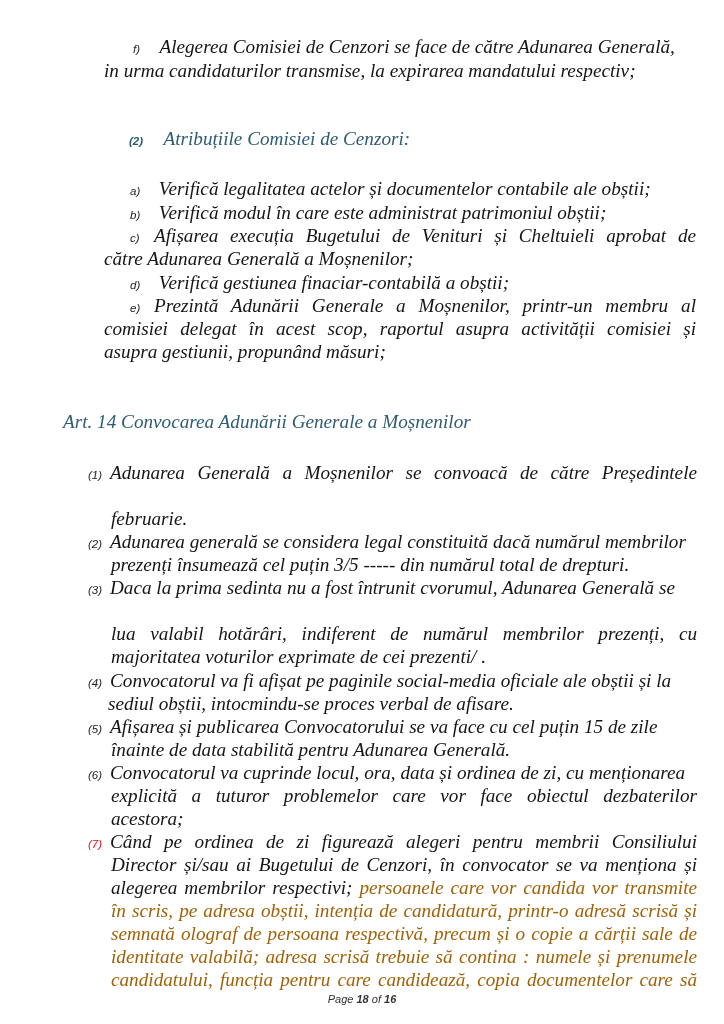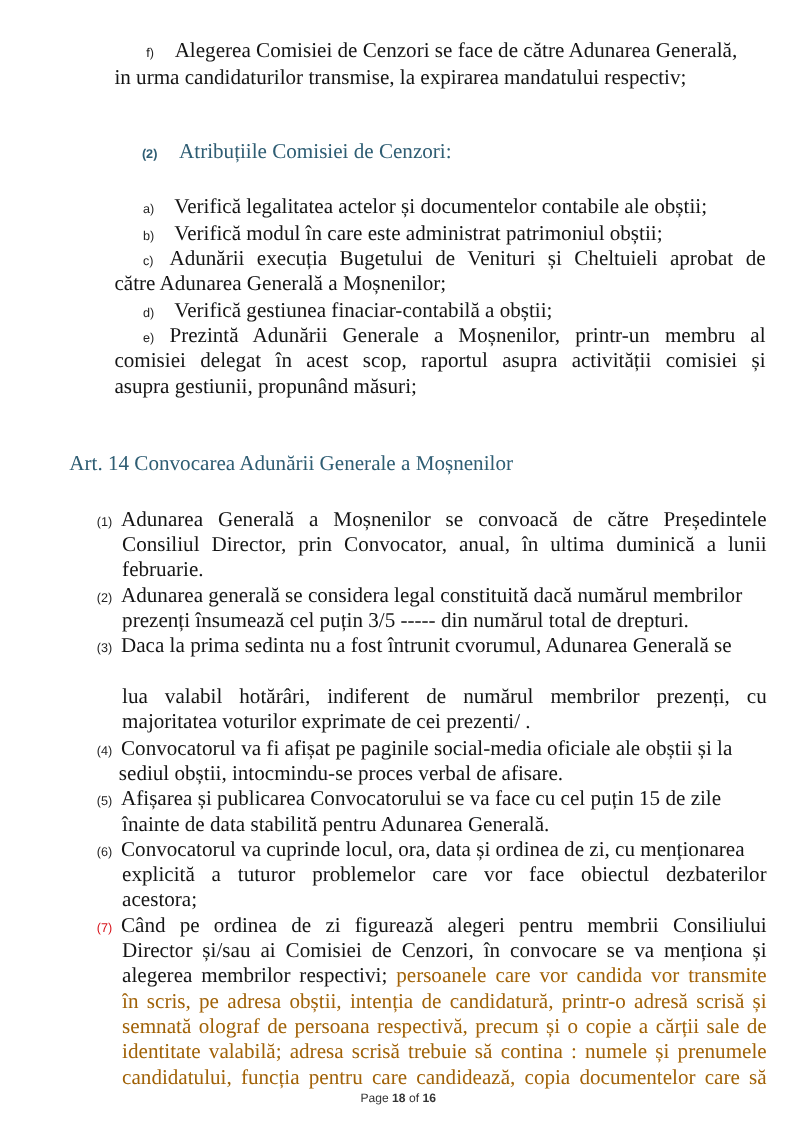--- a/index.html
+++ b/index.html
@@ -13,20 +13,21 @@
       position: relative;
       overflow: hidden;
       font-family: "Liberation Serif", serif;
       color: #111111;
     }
     .page {
       position: absolute;
       left: 0; top: 0;
       width: 628px;
       height: 1024px;
+      font-style: italic;
     }
     .line {
       position: absolute;
       font-size: 19.2px;
       line-height: 22px;
       white-space: nowrap;
       color: #151515;
     }
     .justify {
       text-align: justify;
@@ -86,39 +87,38 @@
 
   <div class="line" style="left:130px; top:178px;">
     <span class="marker" style="width:24px;">a)</span>
     <span>Verifică legalitatea actelor și documentelor contabile ale obștii;</span>
   </div>
   <div class="line" style="left:130px; top:202px;">
     <span class="marker" style="width:24px;">b)</span>
     <span>Verifică modul în care este administrat patrimoniul obștii;</span>
   </div>
   <div class="line justify" style="left:130px; top:225px; width:566px; height:22px; overflow:hidden;">
-    <span class="marker" style="width:24px;">c)</span><span>Adunării execuția Bugetului de Venituri și Cheltuieli  aprobat  de</span>
+    <span class="marker" style="width:24px;">c)</span><span>Afișarea execuția Bugetului de Venituri și Cheltuieli  aprobat  de</span>
   </div>
   <div class="line" style="left:104px; top:248px;">către Adunarea Generală a Moșnenilor;</div>
   <div class="line" style="left:130px; top:272px;">
     <span class="marker" style="width:24px;">d)</span>
     <span>Verifică gestiunea finaciar-contabilă a obștii;</span>
   </div>
   <div class="line justify" style="left:130px; top:295px; width:566px; height:22px; overflow:hidden;">
     <span class="marker" style="width:24px;">e)</span><span>Prezintă Adunării Generale a Moșnenilor, printr-un membru al</span>
   </div>
   <div class="line justify" style="left:104px; top:318px; width:592px; height:22px; overflow:hidden;">comisiei delegat în acest scop, raportul asupra activității  comisiei  și</div>
   <div class="line" style="left:104px; top:341px;">asupra gestiunii, propunând măsuri;</div>
 
   <div class="line heading" style="left:63px; top:411px;">Art. 14 Convocarea Adunării Generale a Moșnenilor</div>
 
   <div class="line justify" style="left:88px; top:462px; width:609px; height:22px; overflow:hidden;">
     <span class="marker" style="width:22px;">(1)</span><span>Adunarea Generală a Moșnenilor se convoacă de către Președintele</span>
   </div>
-  <div class="line justify" style="left:111px; top:485px; width:586px; height:22px; overflow:hidden;">Consiliul Director, prin Convocator, anual, în ultima duminică a lunii</div>
   <div class="line" style="left:111px; top:508px;">februarie.</div>
 
   <div class="line" style="left:88px; top:531px;">
     <span class="marker" style="width:22px;">(2)</span><span>Adunarea generală se considera legal constituită dacă numărul membrilor</span>
   </div>
   <div class="line" style="left:111px; top:554px;">prezenți însumează cel puțin 3/5 ----- din numărul total de drepturi.</div>
 
   <div class="line" style="left:88px; top:577px;">
     <span class="marker" style="width:22px;">(3)</span><span>Daca la prima sedinta nu a fost întrunit cvorumul, Adunarea Generală se</span>
   </div>
@@ -137,21 +137,21 @@
 
   <div class="line" style="left:88px; top:762px;">
     <span class="marker" style="width:22px;">(6)</span><span>Convocatorul va cuprinde locul, ora, data și ordinea de zi, cu  menționarea</span>
   </div>
   <div class="line justify" style="left:111px; top:785px; width:586px; height:22px; overflow:hidden;">explicită a tuturor problemelor care vor face obiectul dezbaterilor</div>
   <div class="line" style="left:111px; top:808px;">acestora;</div>
 
   <div class="line justify" style="left:88px; top:831px; width:609px; height:22px; overflow:hidden;">
     <span class="red-marker" style="width:22px;">(7)</span><span>Când pe ordinea de zi figurează alegeri pentru membrii Consiliului</span>
   </div>
-  <div class="line justify" style="left:111px; top:854px; width:586px; height:22px; overflow:hidden;">Director și/sau ai Comisiei de Cenzori, în convocare se va menționa și</div>
+  <div class="line justify" style="left:111px; top:854px; width:586px; height:22px; overflow:hidden;">Director și/sau ai Bugetului de Cenzori, în convocator se va menționa și</div>
   <div class="line justify" style="left:111px; top:877px; width:586px; height:22px; overflow:hidden;">
     <span>alegerea membrilor respectivi; </span><span class="red">persoanele care vor candida  vor transmite</span>
   </div>
   <div class="line justify red" style="left:111px; top:900px; width:586px; height:22px; overflow:hidden;">în scris, pe adresa obștii, intenția de candidatură, printr-o adresă scrisă și</div>
   <div class="line justify red" style="left:111px; top:923px; width:586px; height:22px; overflow:hidden;">semnată olograf de persoana respectivă, precum și o copie a cărții sale de</div>
   <div class="line justify red" style="left:111px; top:946px; width:586px; height:22px; overflow:hidden;">identitate valabilă; adresa scrisă trebuie să contina : numele și prenumele</div>
   <div class="line justify red" style="left:111px; top:969px; width:586px; height:22px; overflow:hidden;">candidatului, funcția pentru care candidează, copia documentelor care să</div>
 
   <div class="footer">
     <span>Page </span><b>18</b><span> of </span><b>16</b>

